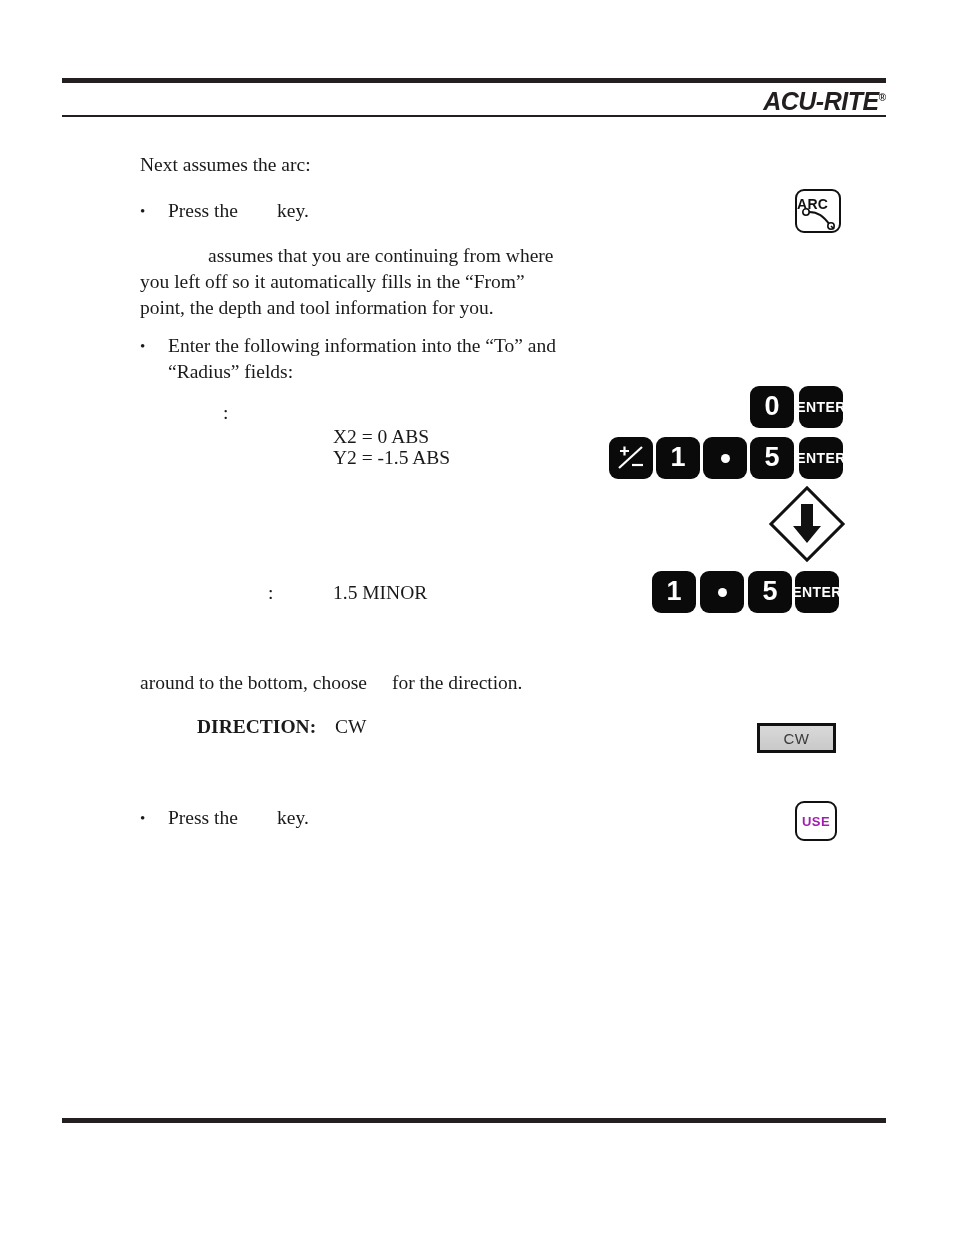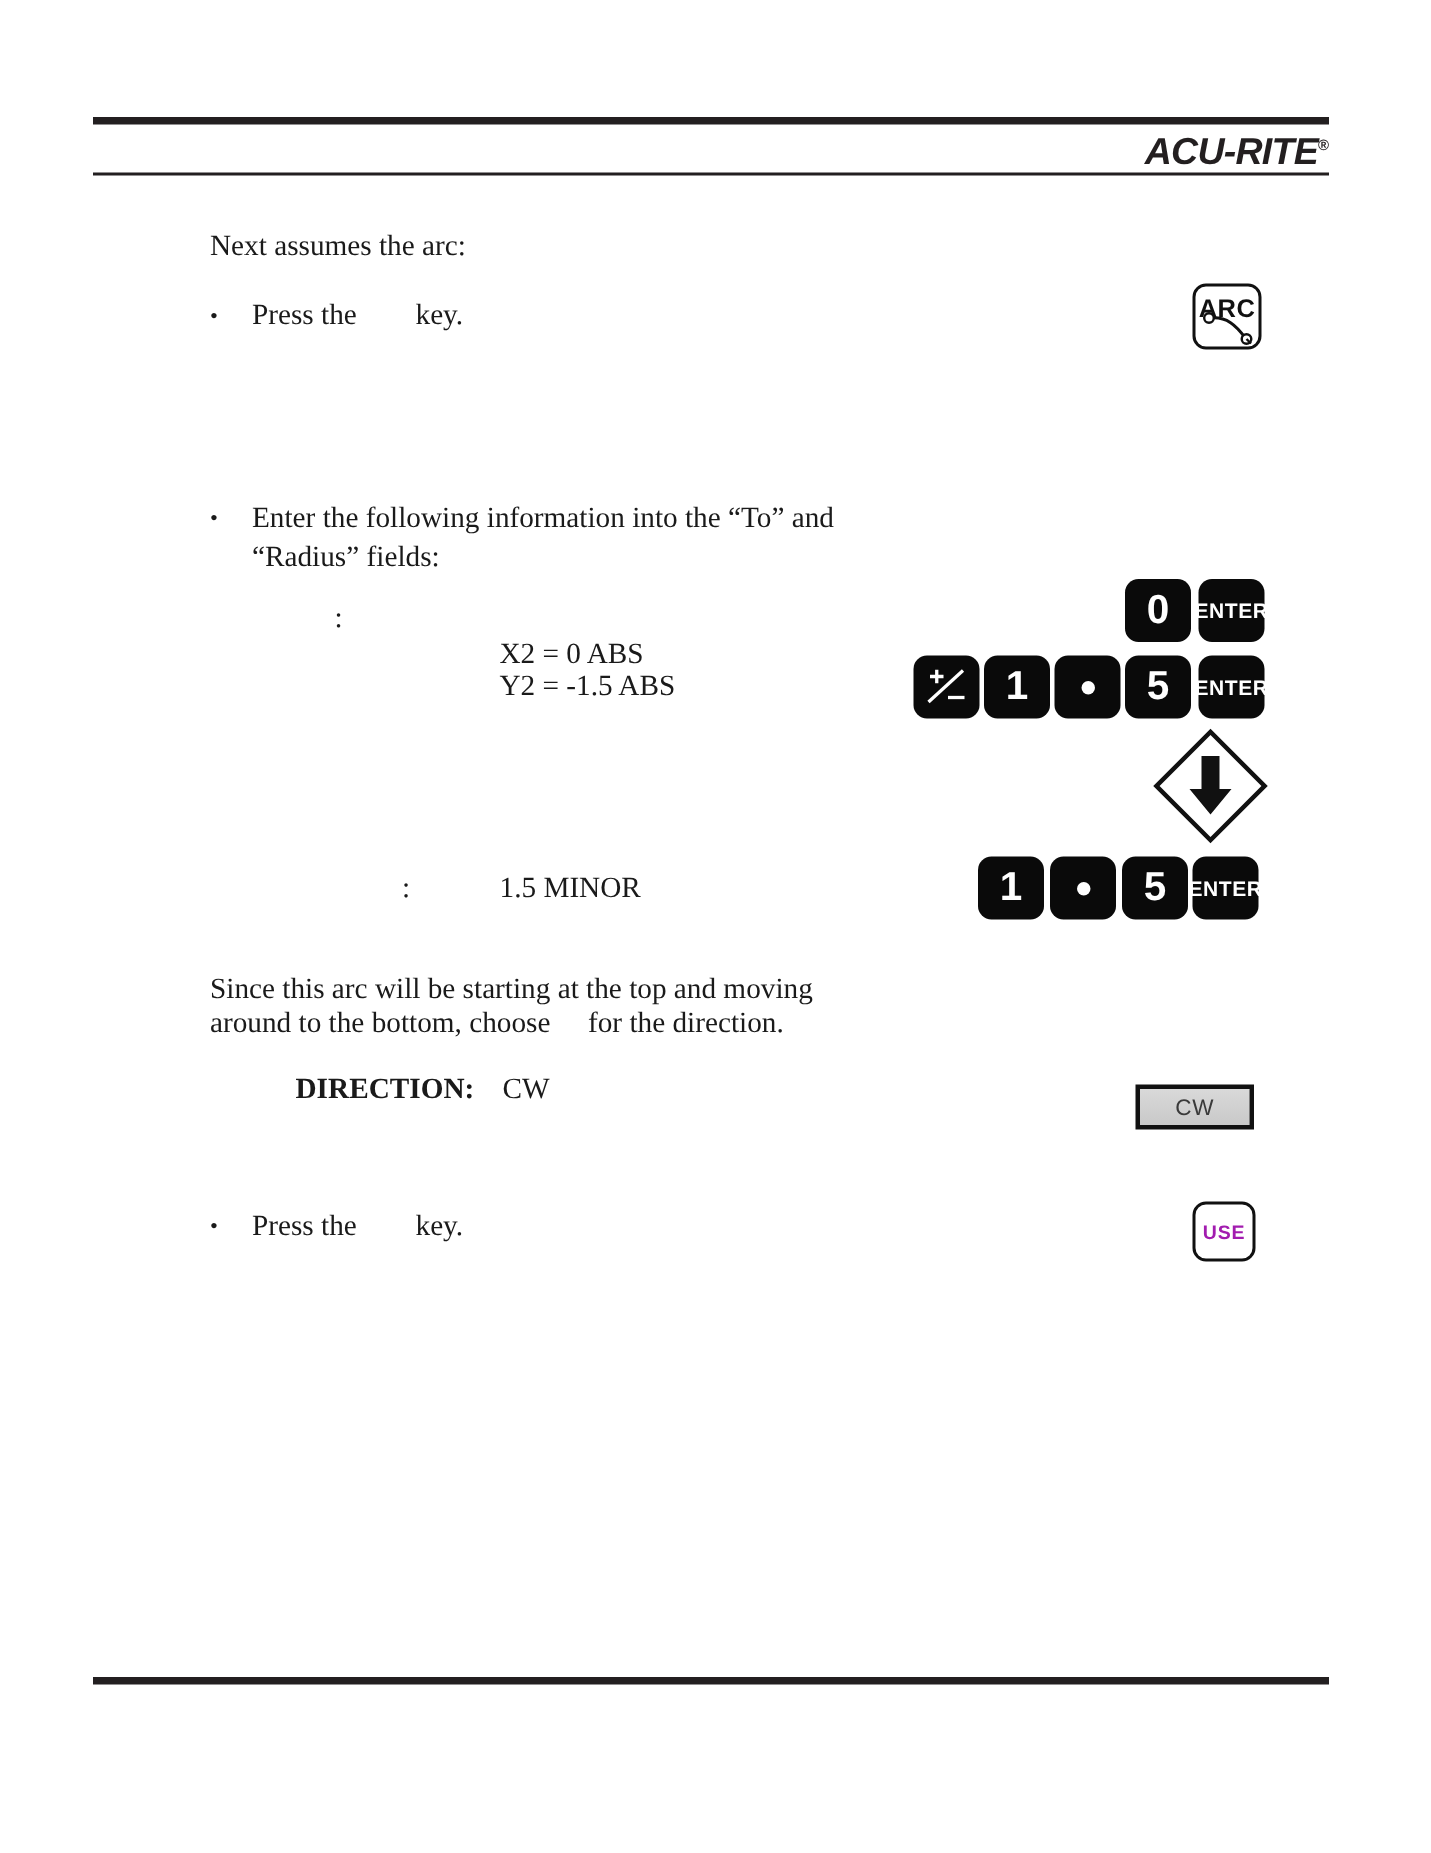--- a/index.html
+++ b/index.html
@@ -129,24 +129,24 @@
     border: 2.5px solid #111111;
     border-radius: 9px;
   }
 
   
   .arc-label {
     position: absolute;
     top: 5px;
     left: 0;
     width: 100%;
-    text-align: center;
+    text-align: left;
     font-family: "Liberation Sans", "DejaVu Sans", sans-serif;
     font-weight: bold;
-    font-size: 17px;
+    font-size: 14px;
     letter-spacing: 0.3px;
     color: #111111;
   }
   .arc-svg {
     position: absolute;
     left: 3px;
     top: 16px;
   }
 
   
@@ -217,33 +217,33 @@
 </div>
 
 <div class="content">
 
   <div class="tx" style="left:140px; top:152px;">Next assumes the arc:</div>
 
   <div class="bullet" style="left:140px; top:198px;">•</div>
   <div class="tx" style="left:168px; top:198px;">Press the</div>
   <div class="tx" style="left:277px; top:198px;">key.</div>
 
+  <div class="tx block" style="left:140px; top:243px; width:432px; text-indent:68px;">assumes that you are continuing from where you left off so it automatically fills in the “From” point, the depth and tool information for you.</div>
 
   <div class="bullet" style="left:140px; top:333px;">•</div>
   <div class="tx" style="left:168px; top:333px;">Enter the following information into the “To” and</div>
   <div class="tx" style="left:168px; top:359px;">“Radius” fields:</div>
 
   <div class="tx" style="left:223px; top:400px;">:</div>
   <div class="tx" style="left:333px; top:424px;">X2 = 0 ABS</div>
   <div class="tx" style="left:333px; top:445px;">Y2 = -1.5 ABS</div>
 
   <div class="tx" style="left:268px; top:580px;">:</div>
   <div class="tx" style="left:333px; top:580px;">1.5 MINOR</div>
 
-  <div class="tx" style="left:140px; top:647px;">Since this arc will be starting at the top and moving</div>
   <div class="tx" style="left:140px; top:670px;">around to the bottom, choose</div>
   <div class="tx" style="left:392px; top:670px;">for the direction.</div>
 
   <div class="tx bold" style="left:197px; top:714px;">DIRECTION:</div>
   <div class="tx" style="left:335px; top:714px;">CW</div>
 
   <div class="bullet" style="left:140px; top:805px;">•</div>
   <div class="tx" style="left:168px; top:805px;">Press the</div>
   <div class="tx" style="left:277px; top:805px;">key.</div>
 

